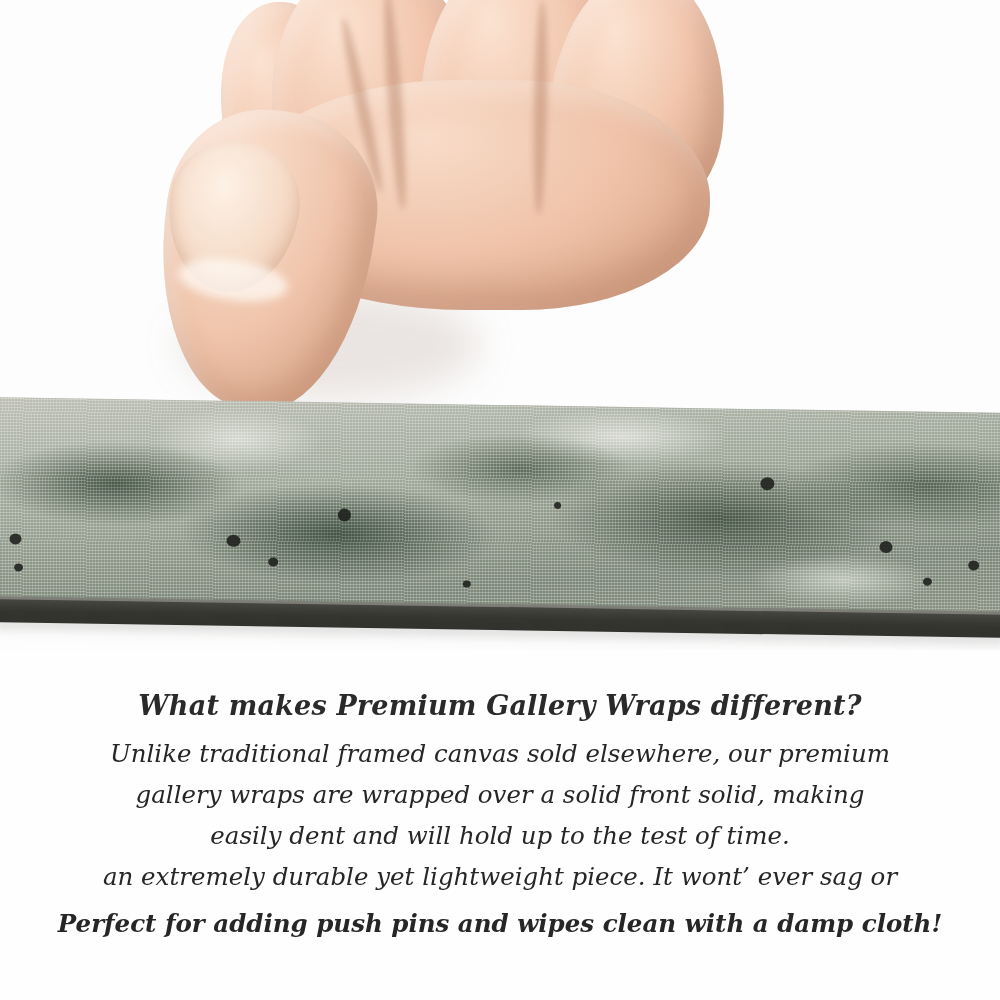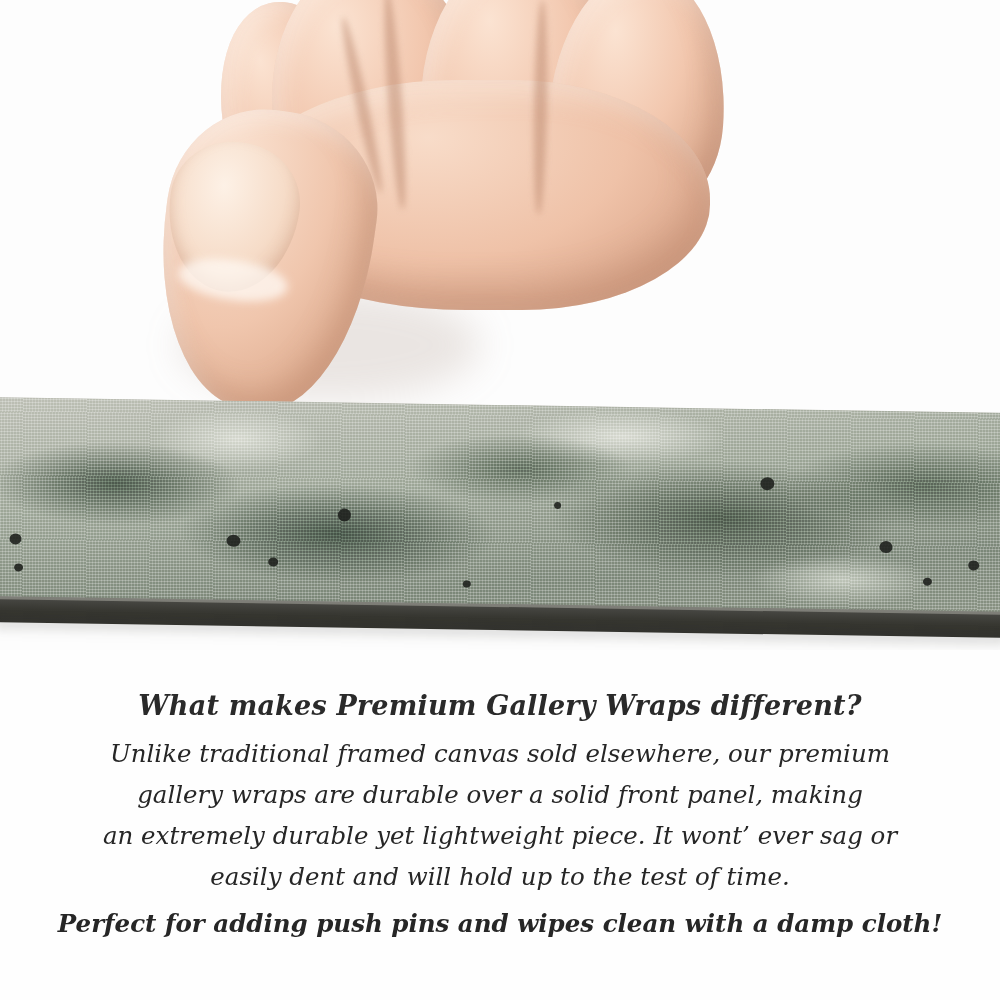--- a/index.html
+++ b/index.html
@@ -278,19 +278,19 @@
     <div class="panel-edge">
       <div class="panel-edge-hl"></div>
     </div>
     <div class="strip-shadow"></div>
 
   </div>
 
   <div class="caption">
     <h2>What makes Premium Gallery Wraps different?</h2>
     <p>Unlike traditional framed canvas sold elsewhere, our premium</p>
-    <p>gallery wraps are durable over a solid front panel, making</p>
+    <p>gallery wraps are wrapped over a solid front solid, making</p>
+    <p>easily dent and will hold up to the test of time.</p>
     <p>an extremely durable yet lightweight piece. It wont’ ever sag or</p>
-    <p>easily dent and will hold up to the test of time.</p>
     <p class="last-line">Perfect for adding push pins and wipes clean with a damp cloth!</p>
   </div>
 
 </div>
 
 </body></html>

